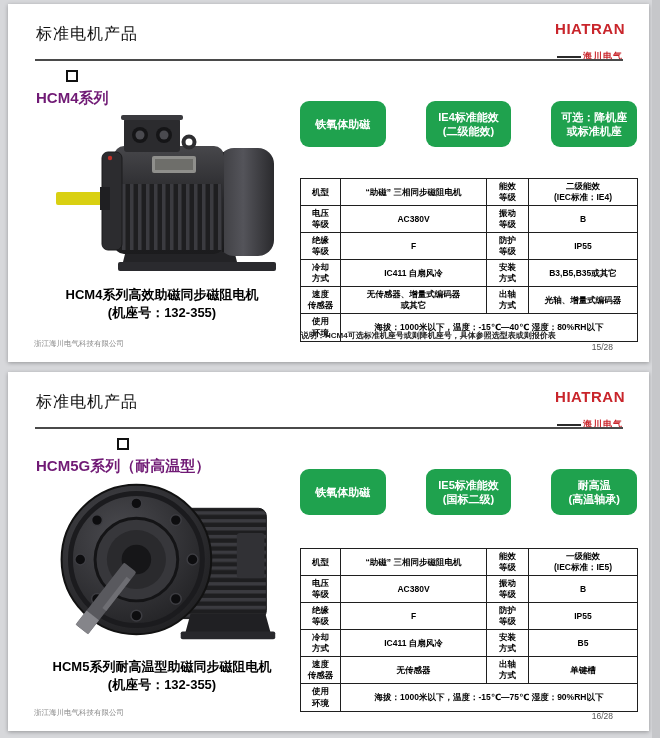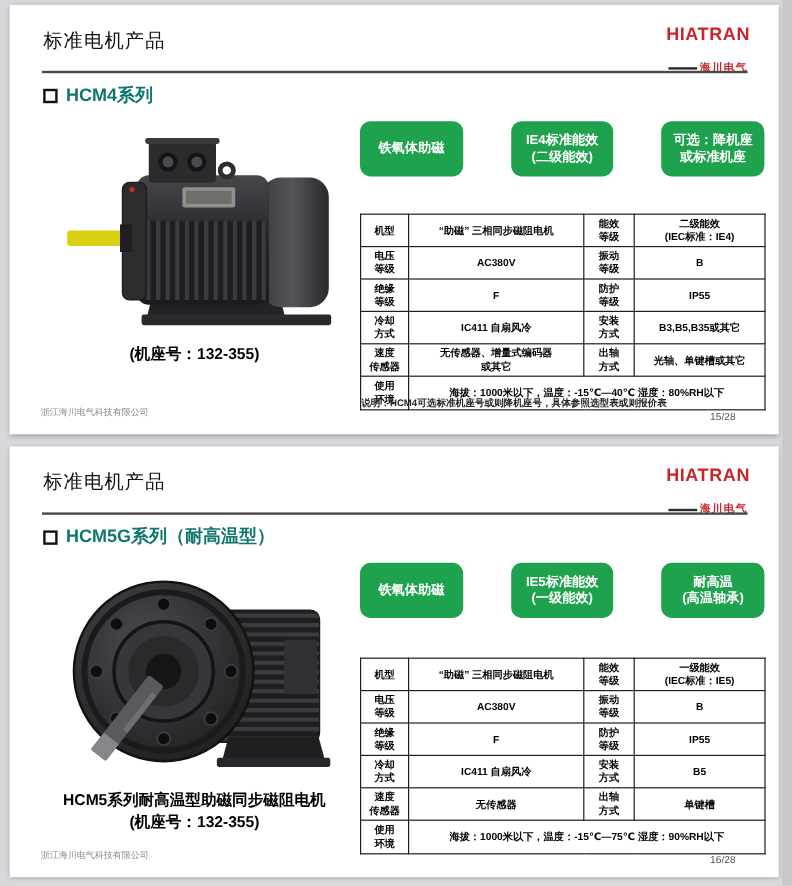--- a/index.html
+++ b/index.html
@@ -18,21 +18,21 @@
   #slide2{top:372px;height:359px;}
 
   .header-title{position:absolute;left:28px;top:20px;font-size:16px;font-weight:normal;color:#111;letter-spacing:1px;}
   .header-rule{position:absolute;left:27px;right:26px;top:55px;height:2px;background:#4a4a4a;}
   .logo{position:absolute;right:24px;top:17px;text-align:right;color:#c9252b;line-height:1;}
   .logo-main{font-size:15px;font-weight:bold;letter-spacing:.5px;}
   .logo-sub-row{display:flex;align-items:center;justify-content:center;margin-top:16px;}
   .logo-dash{display:inline-block;width:24px;height:2px;background:#2b2b2b;margin-right:2px;}
   .logo-sub{font-size:9px;font-weight:bold;color:#c9252b;letter-spacing:1px;}
 
-  .section{position:absolute;left:28px;top:66px;display:flex;align-items:center;gap:7px;font-size:15px;font-weight:bold;color:#0f766e;}
+  .section{position:absolute;left:28px;top:66px;display:flex;align-items:center;gap:7px;font-size:15px;font-weight:bold;color:#701a75;flex-direction:column;}
   .bullet{width:8px;height:8px;border:2.5px solid #111;display:inline-block;flex:0 0 auto;}
 
   .motor{position:absolute;left:18px;top:88px;width:272px;height:190px;}
   #slide2 .motor{top:92px;height:192px;}
 
   .caption{position:absolute;left:18px;top:282px;width:272px;text-align:center;font-weight:bold;font-size:13px;line-height:1.4;color:#000;}
   #slide2 .caption{top:286px;}
 
   .badges{position:absolute;left:292px;top:97px;width:337px;display:flex;justify-content:space-between;gap:40px;}
   .badge{
@@ -101,20 +101,21 @@
       <circle cx="114" cy="43" r="4.5" fill="#4a4a4f"></circle>
     <circle cx="138" cy="43" r="8" fill="#151517"></circle>
       <circle cx="138" cy="43" r="4.5" fill="#4a4a4f"></circle>
     <circle cx="163" cy="50" r="5.5" fill="none" stroke="#2e2e31" stroke-width="4"></circle>
     <rect x="126" y="64" width="44" height="17" rx="2" fill="#8f8f8c"></rect>
     <rect x="129" y="67" width="38" height="11" fill="#6e6e6a"></rect>
     <circle cx="84" cy="66" r="2.2" fill="#c03028"></circle>
   </svg>
 
   <div class="caption">
+    <div>HCM4系列高效助磁同步磁阻电机</div>
     <div>(机座号：132-355)</div>
   </div>
 
   <div class="badges">
     <div class="badge">
       <span>铁氧体助磁</span>
       <span></span>
     </div>
     <div class="badge">
       <span>IE4标准能效</span>
@@ -166,21 +167,21 @@
 方式</td>
         <td>B3,B5,B35或其它</td>
       </tr>
       <tr>
         <td>速度
 传感器</td>
         <td>无传感器、增量式编码器
 或其它</td>
         <td>出轴
 方式</td>
-        <td>光轴、单键槽或其它</td>
+        <td>光轴、增量式编码器</td>
       </tr>
       <tr>
         <td>使用
 环境</td>
         <td colspan="3">海拔：1000米以下，温度：-15℃—40℃ 湿度：80%RH以下</td>
       </tr>
     </tbody>
   </table>
 
   <div class="note">说明：HCM4可选标准机座号或则降机座号，具体参照选型表或则报价表</div>
@@ -245,21 +246,21 @@
     <div>(机座号：132-355)</div>
   </div>
 
   <div class="badges">
     <div class="badge">
       <span>铁氧体助磁</span>
       <span></span>
     </div>
     <div class="badge">
       <span>IE5标准能效</span>
-      <span>(一级能效)</span>
+      <span>(国标二级)</span>
     </div>
     <div class="badge">
       <span>耐高温</span>
       <span>(高温轴承)</span>
     </div>
   </div>
 
   <table class="spec-table">
     <colgroup>
         <col style="width:40px">

